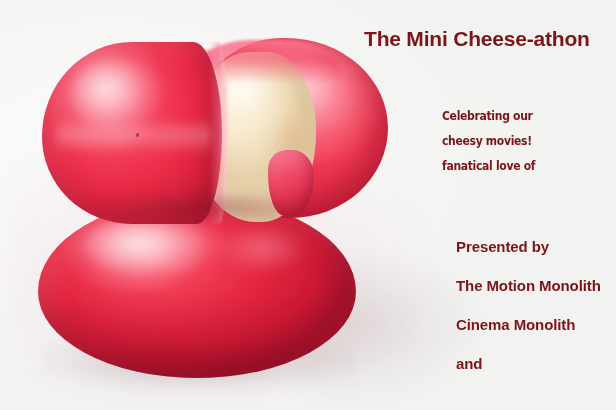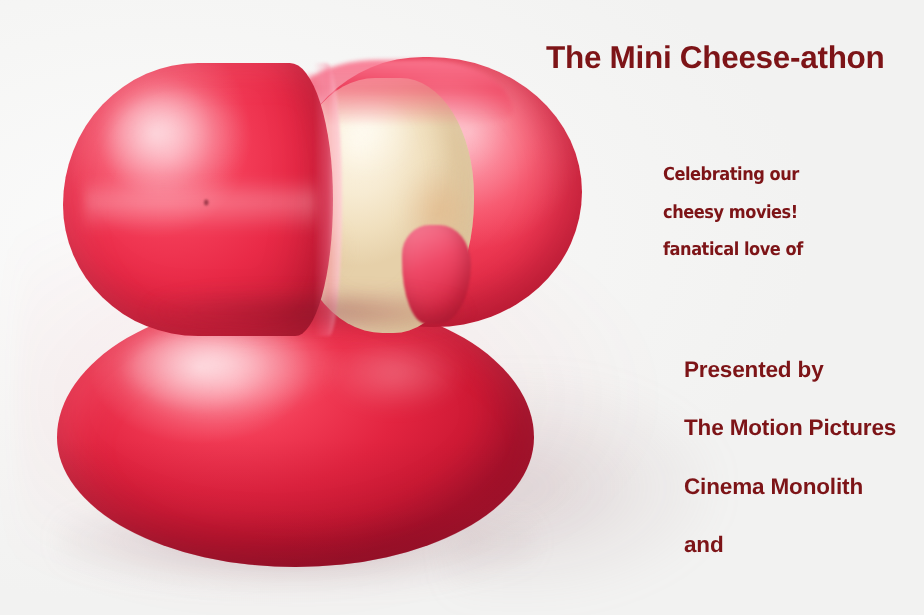--- a/index.html
+++ b/index.html
@@ -314,18 +314,18 @@
   <div class="title" style="color: rgb(125, 20, 23);">The Mini Cheese-athon</div>
 
   <div class="tagline" style="color: rgb(125, 20, 23);">
     <div>Celebrating our</div>
     <div>cheesy movies!</div>
     <div>fanatical love of</div>
   </div>
 
   <div class="credits" style="color: rgb(125, 20, 23);">
     <div>Presented by</div>
-    <div>The Motion Pictures</div>
+    <div>The Motion Monolith</div>
     <div>Cinema Monolith</div>
     <div>and</div>
   </div>
 
 </div>
 
 </body></html>

